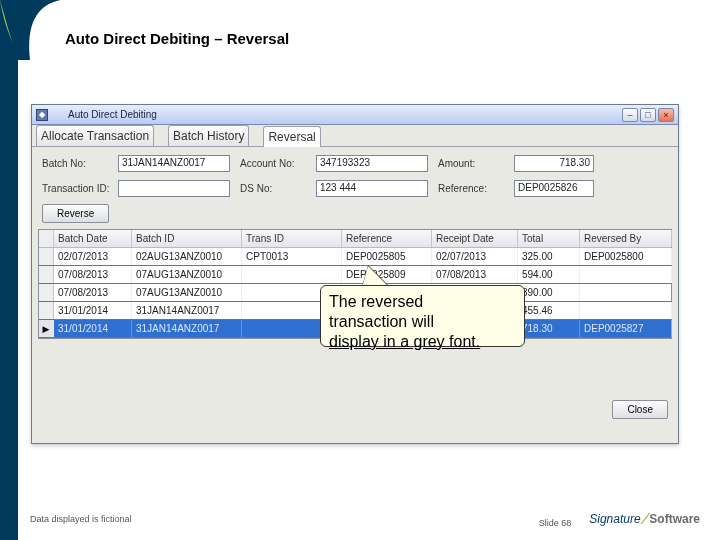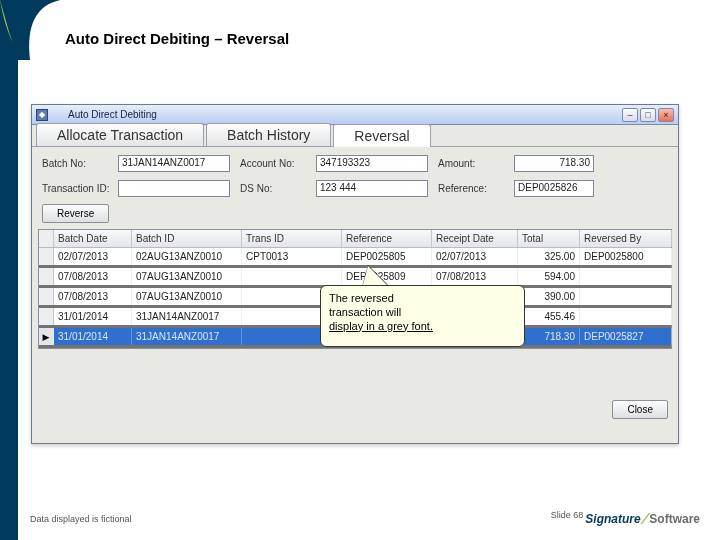--- a/index.html
+++ b/index.html
@@ -9,47 +9,47 @@
   .bluebar{position:absolute;top:0;left:0;width:18px;height:540px;background:#003a5d;z-index:1}
   .slide-title{position:absolute;top:30px;left:65px;font-size:15px;font-weight:bold;color:#000}
   .app-window{position:absolute;top:104px;left:31px;width:648px;height:340px;background:#e9e9e4;border:1px solid #6b7a8f;box-shadow:0 2px 4px rgba(0,0,0,.2);z-index:2}
   .titlebar{height:20px;background:linear-gradient(#e6eefc,#b9cdf0);border-bottom:1px solid #7a8aad;display:flex;align-items:center;padding:0 4px;font-size:10px;color:#18243f}
   .titlebar .tb-text{margin-left:20px;font-weight:normal}
   .tb-icon{width:12px;height:12px;background:#5e7bad;border:1px solid #2e4670;font-size:8px;color:#fff;display:flex;align-items:center;justify-content:center}
   .tb-right{margin-left:auto;display:flex;gap:2px}
   .tb-btn{width:16px;height:14px;border:1px solid #7a8aad;border-radius:2px;background:linear-gradient(#fdfdfd,#d7dced);font-size:9px;display:flex;align-items:center;justify-content:center;color:#335}
   .tb-close{background:linear-gradient(#f7bdae,#e97357);color:#5c1a06}
   .tabs{height:22px;display:flex;align-items:flex-end;padding:2px 4px 0;background:#e9e9e4;border-bottom:1px solid #9aa1ac}
-  .tab{padding:3px 20px;font-size:14px;background:linear-gradient(#fdfdfd,#e4e5e7);border:1px solid #9aa1ac;border-bottom:none;border-radius:3px 3px 0 0;margin-right:2px;color:#333}
+  .tab{padding:3px 4px;font-size:12px;background:linear-gradient(#fdfdfd,#e4e5e7);border:1px solid #9aa1ac;border-bottom:none;border-radius:3px 3px 0 0;margin-right:14px;color:#333}
   .tab.active{background:#fff;position:relative;top:1px;font-weight:normal}
   .form-area{padding:8px 10px 6px;display:grid;grid-template-columns:66px 112px 66px 112px 66px 80px;column-gap:10px;row-gap:8px;font-size:10px;color:#333;align-items:center}
   .form-area label{white-space:nowrap}
   .val-box{height:17px;border:1px solid #7d8796;background:#fff;padding:1px 3px;font-size:10px;color:#222;overflow:hidden}
   .val-box.right{text-align:right}
   .reverse-row{padding:0 10px 6px}
   .btn{display:inline-block;padding:3px 14px;font-size:10px;background:linear-gradient(#fdfdfd,#dedfe2);border:1px solid #8a8f99;border-radius:2px}
   .grid{margin:0 6px;border:1px solid #8a8f99;background:#fff}
   .ghead,.grow{display:grid;grid-template-columns:15px 78px 110px 100px 90px 86px 62px 92px}
   .ghead{background:linear-gradient(#f7f8fa,#e3e5e9);border-bottom:1px solid #b6bbc3;font-size:10px;color:#333}
   .gh{padding:3px 4px;border-right:1px solid #c3c7cf;white-space:nowrap;overflow:hidden}
-  .grow{font-size:10px;color:#222;border-bottom:3px solid #737373}
+  .grow{font-size:10px;color:#222;border-bottom:1px solid #737373}
   .gc{padding:3px 4px;border-right:1px solid #eceef1;white-space:nowrap;overflow:hidden}
-  .grow .num{text-align:right}
+  .grow .num{}
   .grow.sel{background:#2f6fd0;color:#fff}
   .grow.sel .gc{border-right-color:rgba(255,255,255,.25);color:#dbe6f7}
   .grow.sel .gc:first-child{color:#000;background:#e3e5e9}
   .row-handle{background:#eceef0;border-right:1px solid #c3c7cf;display:flex;align-items:center;justify-content:center;font-size:9px;color:#444}
   .footer-btn{position:absolute;right:10px;bottom:24px}
-  .callout{position:absolute;top:285px;left:320px;width:205px;height:62px;background:#ffffe8;border:1px solid #333;border-radius:6px;padding:6px 8px;font-size:11px;line-height:1.25;z-index:4}
+  .callout{position:absolute;top:285px;left:320px;width:205px;height:62px;background:#ffffe8;border:1px solid #333;border-radius:6px;padding:6px 8px;font-size:16px;line-height:1.25;z-index:4}
   .callout .ul{text-decoration:underline}
   .callout-tail{position:absolute;top:266px;left:362px;width:0;height:0;z-index:4;border-left:6px solid transparent;border-right:22px solid transparent;border-bottom:22px solid #ffffe8;filter:drop-shadow(0 -1px 0 #333)}
   .slide-footer{position:absolute;bottom:12px;left:30px;right:20px;display:flex;align-items:center;font-size:9px;color:#555}
-  .slide-footer .right{margin-left:auto;display:flex;align-items:flex-start;gap:2px}
+  .slide-footer .right{margin-left:auto;display:flex;align-items:flex-end;gap:18px}
   .sig-logo{font-size:12px;display:flex;align-items:center;gap:3px}
-  .sig-logo .sig{font-style:italic;color:#003a5d;font-weight:bold}
+  .sig-logo .sig{font-style:italic;color:#003a5d;font-weight:normal}
   .sig-logo .soft{color:#6b6b6b;font-weight:bold}
   .sig-slash{color:#9ec24b;font-size:16px;font-style:italic;font-weight:bold}
 </style>
 </head>
 <body>
 
 <div class="bluebar"></div>
 <div class="logo-swoosh">
   <svg width="60" height="60" viewBox="0 0 60 60">
       <path d="M0 0 L60 0 Q18 10 20 55 Q6 35 0 0 Z" fill="#9ec24b"></path>

